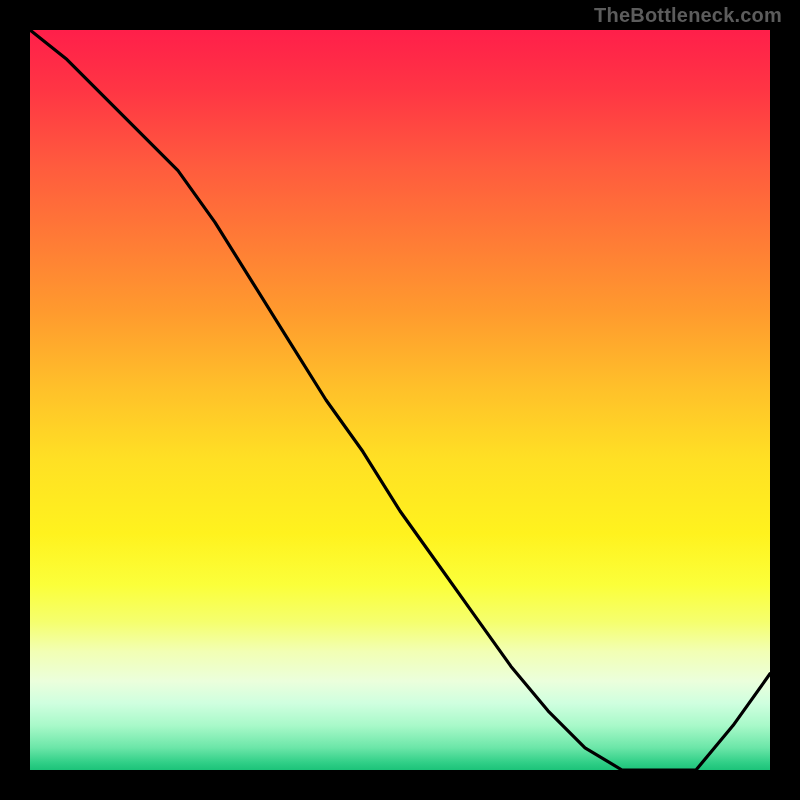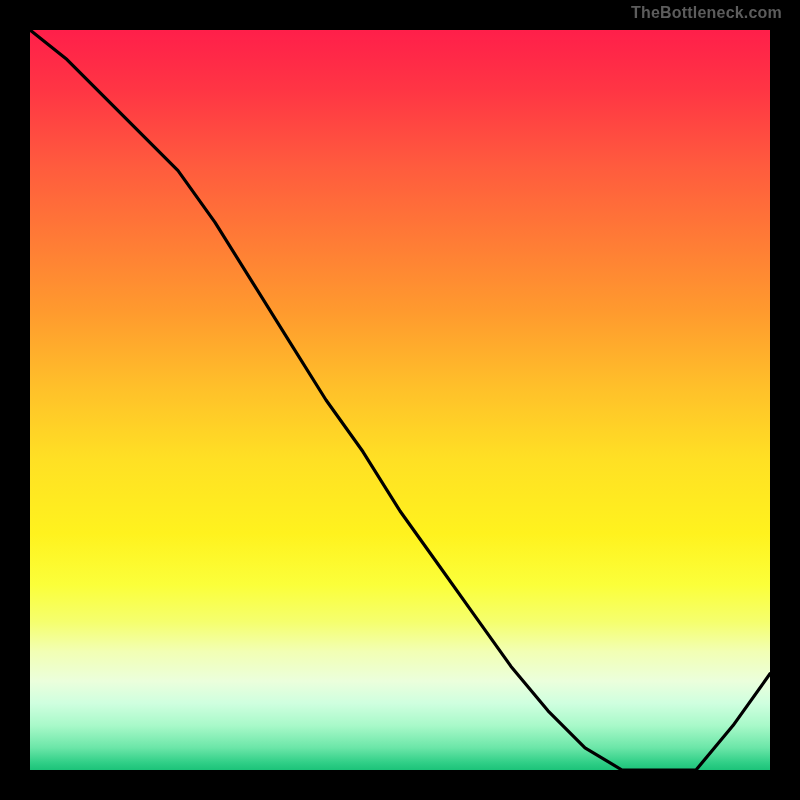--- a/index.html
+++ b/index.html
@@ -14,21 +14,21 @@
   .wrap {
     position: relative;
     width: 800px;
     height: 800px;
   }
   .attribution {
     position: absolute;
     top: 4px;
     right: 18px;
     color: #5c5c5c;
-    font-size: 16px;
+    font-size: 20px;
     font-weight: 600;
     letter-spacing: 0.2px;
   }
   .plot-area {
     position: absolute;
     left: 30px;
     top: 30px;
     width: 740px;
     height: 740px;
     background: linear-gradient(

